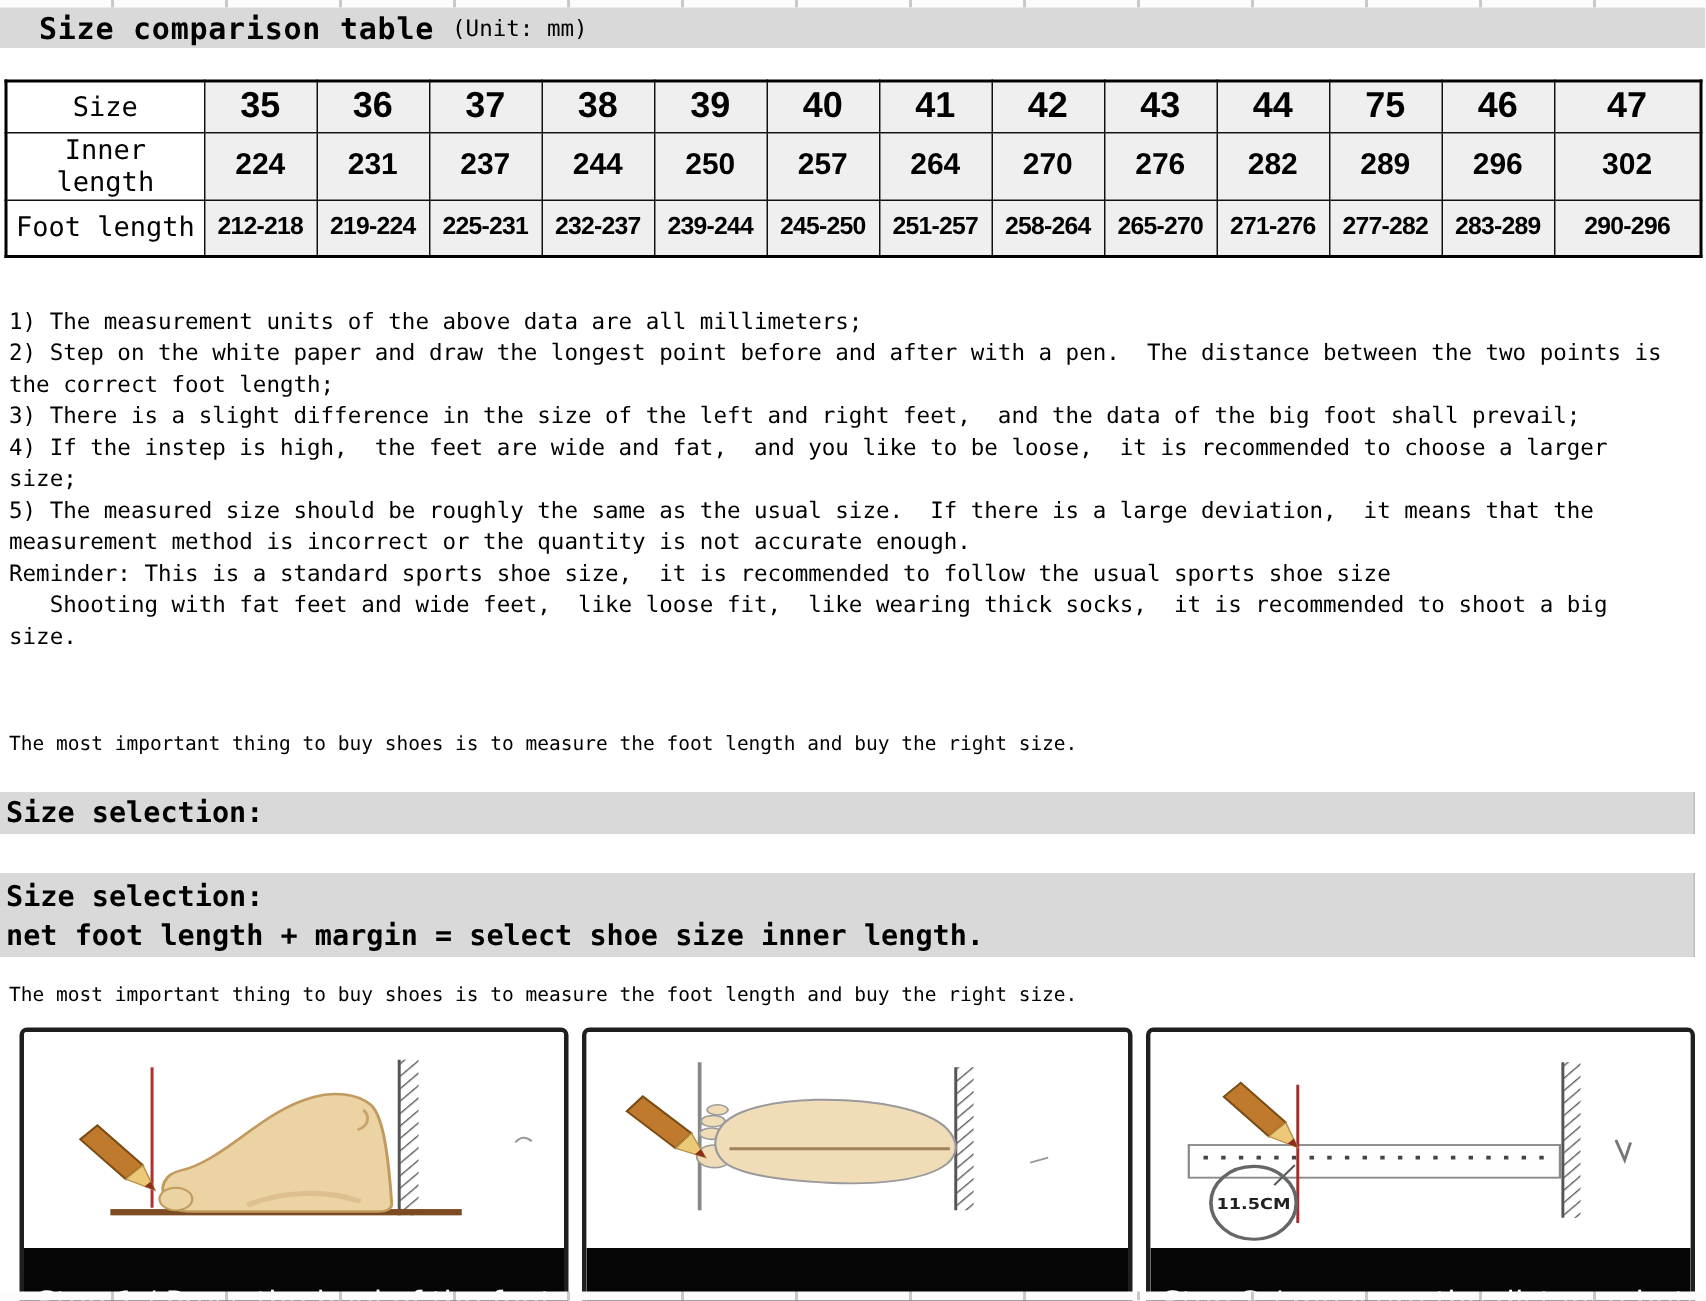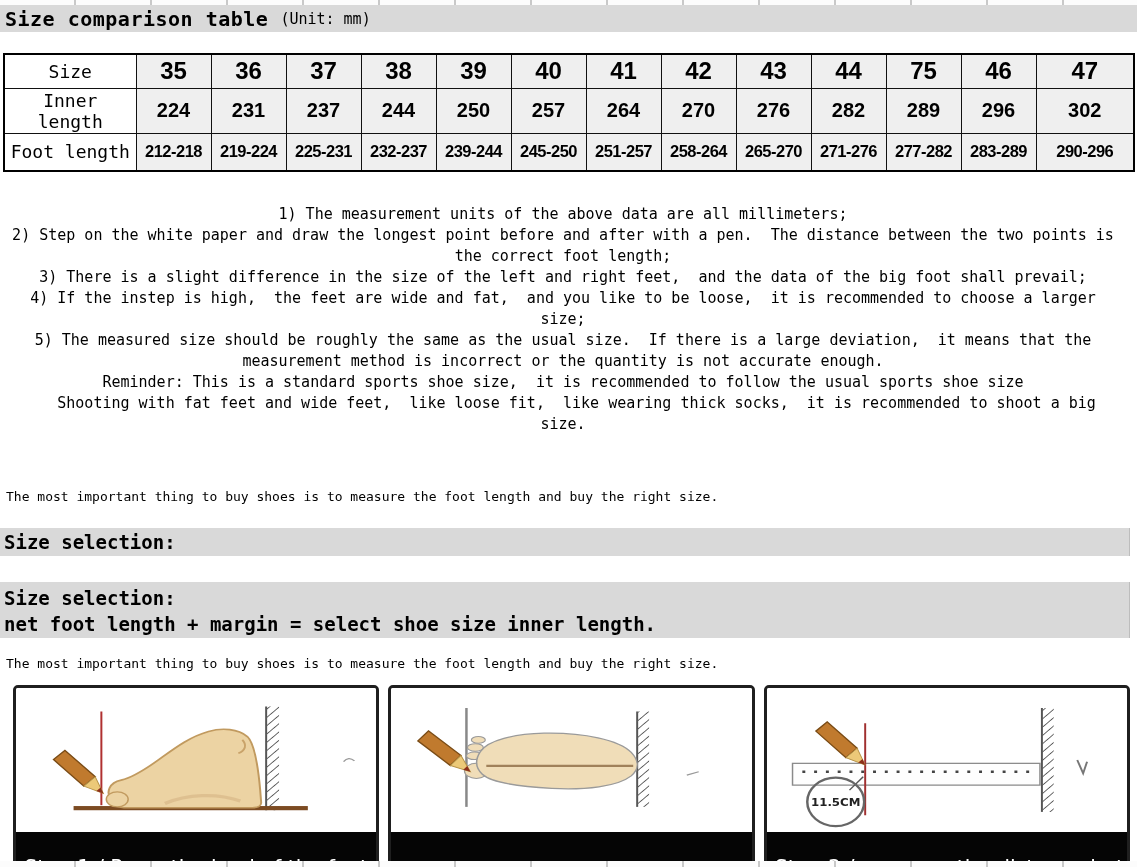--- a/index.html
+++ b/index.html
@@ -18,21 +18,21 @@
     height: 5px; width: 100%;
     background: repeating-linear-gradient(to right,
       #fcfcfc 0px, #fcfcfc 74px, #c9c9c9 74px, #c9c9c9 76px);
   }
   .ticks.bottom { position: absolute; bottom: 0; left: 0; height: 6px; }
 
   .title-bar {
     height: 27px; width: 100%;
     background: var(--bar-gray, #d9d9d9);
     display: flex; align-items: center; gap: 12px;
-    padding-left: 5px;
+    padding-left: 26px;
   }
   .title-bar .title { font-weight: bold; font-size: 20px; letter-spacing: 0.5px; }
   .title-bar .unit  { font-size: 15px; }
 
   table.size-table {
     border-collapse: collapse;
     table-layout: fixed;
     width: 1130px;
     margin: 21px 0 0 3px;
     border: 2px solid #000;
@@ -52,21 +52,21 @@
     font-family: "Liberation Sans", sans-serif;
     font-weight: bold;
   }
   tr.r0 { height: 34px; } tr.r0 td { font-size: 24px; }
   tr.r1 { height: 34px; } tr.r1 td { font-size: 20px; }
   tr.r2 { height: 38px; } tr.r2 td { font-size: 16.5px; letter-spacing: -0.5px; }
 
   .notes {
     margin: 32px 16px 0 6px;
     width: 1114px;
-    font-size: 15px; line-height: 21px; text-align: center;
+    font-size: 15px; line-height: 21px;
   }
   .notes p { margin: 0; white-space: pre-wrap; }
 
   .tip {
     margin: 51px 0 0 6px;
     font-size: 13px; line-height: 21px;
   }
   .tip.tip2 { margin-top: 15px; }
 
   .bar {

